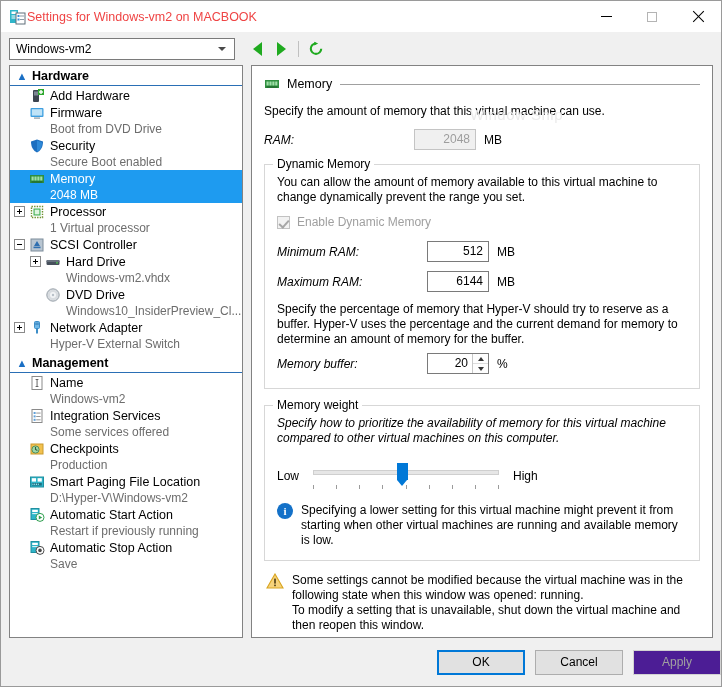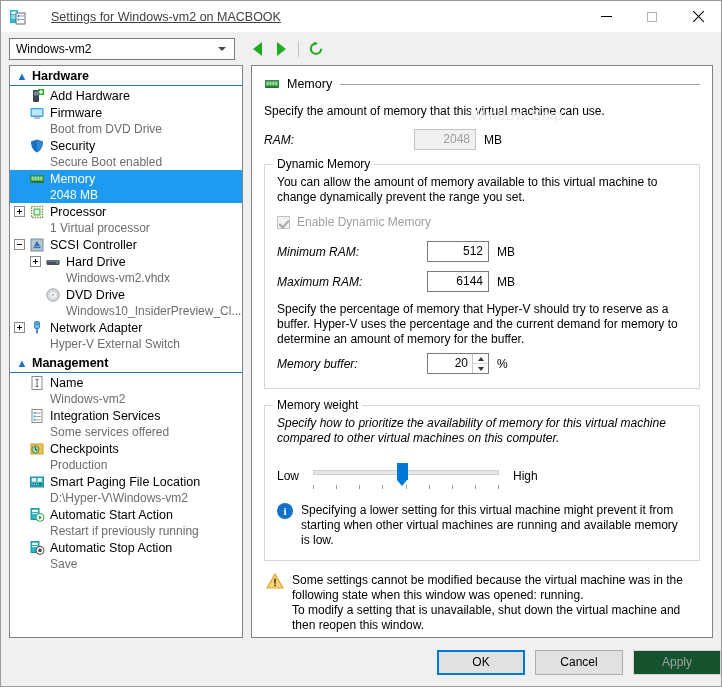--- a/index.html
+++ b/index.html
@@ -22,23 +22,22 @@
 
   
   .titlebar {
     height: 31px; min-height: 31px;
     background: #ffffff;
     display: flex; align-items: center;
     position: relative;
   }
   .title-icon { margin-left: 8px; width: 18px; height: 18px; position: relative; }
   .title-text {
-    margin-left: 24px; font-size: 12.5px; color: #404040;
+    margin-left: 0; font-size: 12.5px; color: #ef4444;
     font-family: "Liberation Sans", sans-serif;
-    text-decoration: underline;
   }
   .wincontrols { position: absolute; right: 0; top: 0; height: 31px; display: flex; }
   .wc { width: 46px; height: 31px; display: flex; align-items: center; justify-content: center; }
   .glyph-min { width: 11px; height: 1px; background: #000; }
   .glyph-max { width: 10px; height: 10px; border: 1px solid #b4b4b4; }
   .glyph-close { position: relative; width: 12px; height: 12px; }
   .glyph-close::before, .glyph-close::after {
     content: ""; position: absolute; left: -1px; top: 5px;
     width: 15px; height: 1px; background: #000;
   }
@@ -199,21 +198,21 @@
 
   
   .footer { height: 48px; min-height: 48px; display: flex; align-items: center; justify-content: flex-end; padding-right: 0; gap: 10px; }
   .btn {
     width: 88px; height: 25px;
     background: #e1e1e1; border: 1px solid #adadad;
     font-size: 12px; display: flex; align-items: center; justify-content: center;
     font-family: "Liberation Sans", sans-serif;
   }
   .btn.default { background: #e1e1e1; border: 2px solid #0078d7; }
-  .btn.dis { color: #a0a0a0; background: #14532d; border-color: #d2d2d2; }
+  .btn.dis { color: #a0a0a0; background: #4c1d95; border-color: #d2d2d2; }
 </style>
 </head>
 <body>
 
 <div class="window">
 
   <div class="titlebar">
     <div class="title-icon">
       <svg width="18" height="18" viewBox="0 0 18 18">
         <rect x="1" y="2" width="8" height="13" fill="#2fb5c9"></rect>

